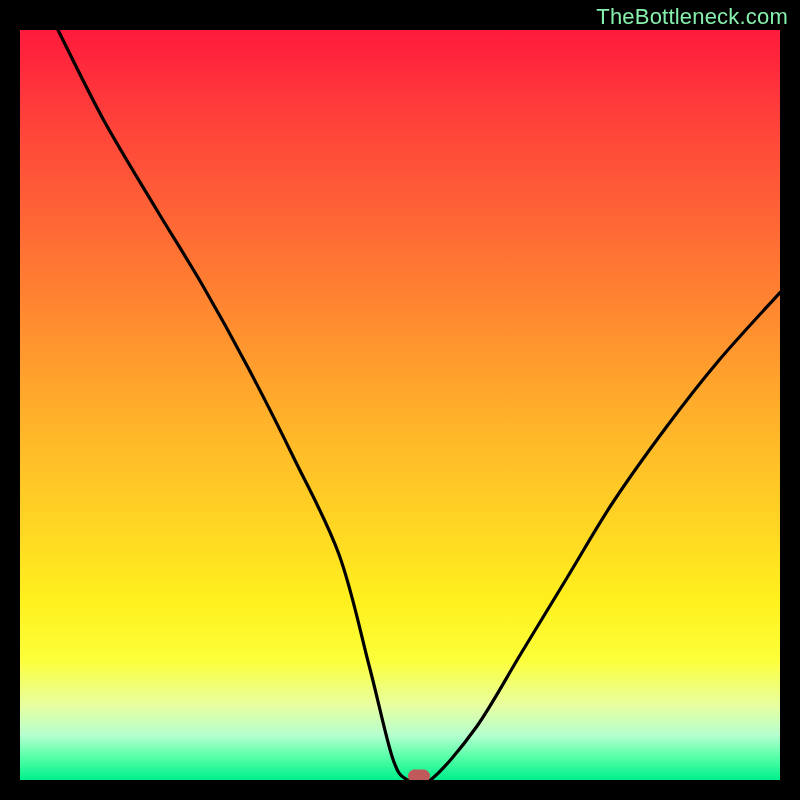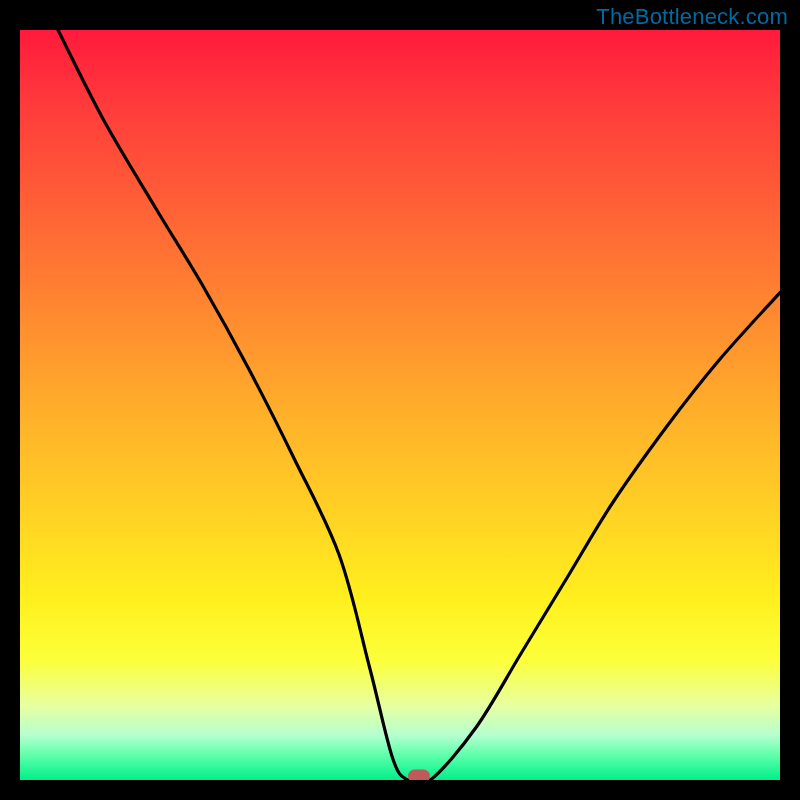--- a/index.html
+++ b/index.html
@@ -14,21 +14,21 @@
   .frame {
     position: relative;
     width: 800px;
     height: 800px;
     background: #000;
   }
   .watermark {
     position: absolute;
     top: 4px;
     right: 12px;
-    color: #0369a1;
+    color: #86efac;
     font-size: 22px;
     font-weight: 500;
     letter-spacing: 0.2px;
     z-index: 20;
     user-select: none;
   }
   .plot-area {
     position: absolute;
     left: 20px;
     top: 30px;

